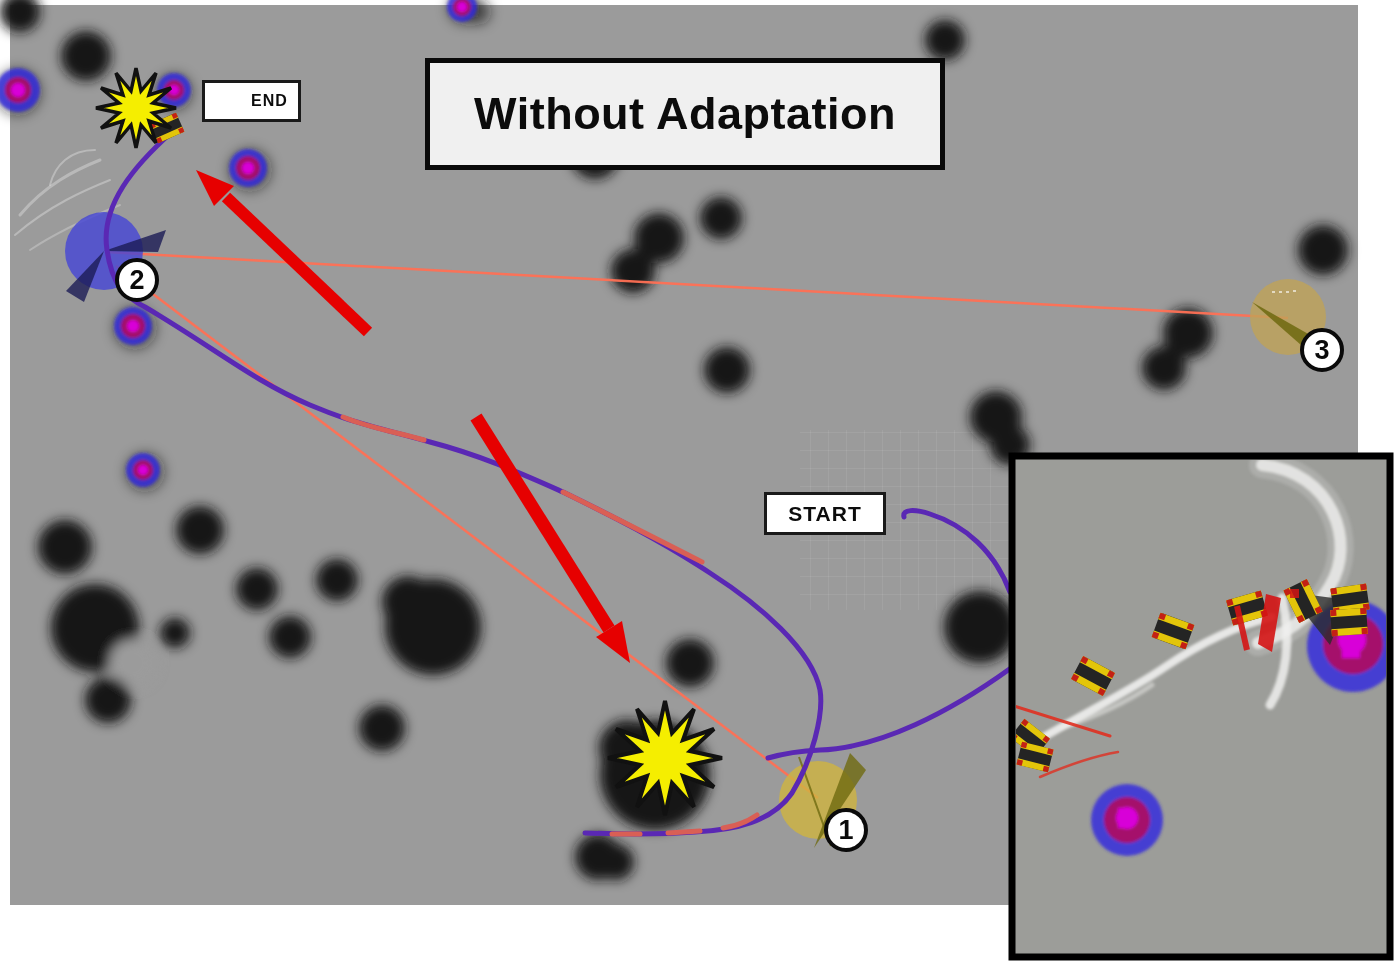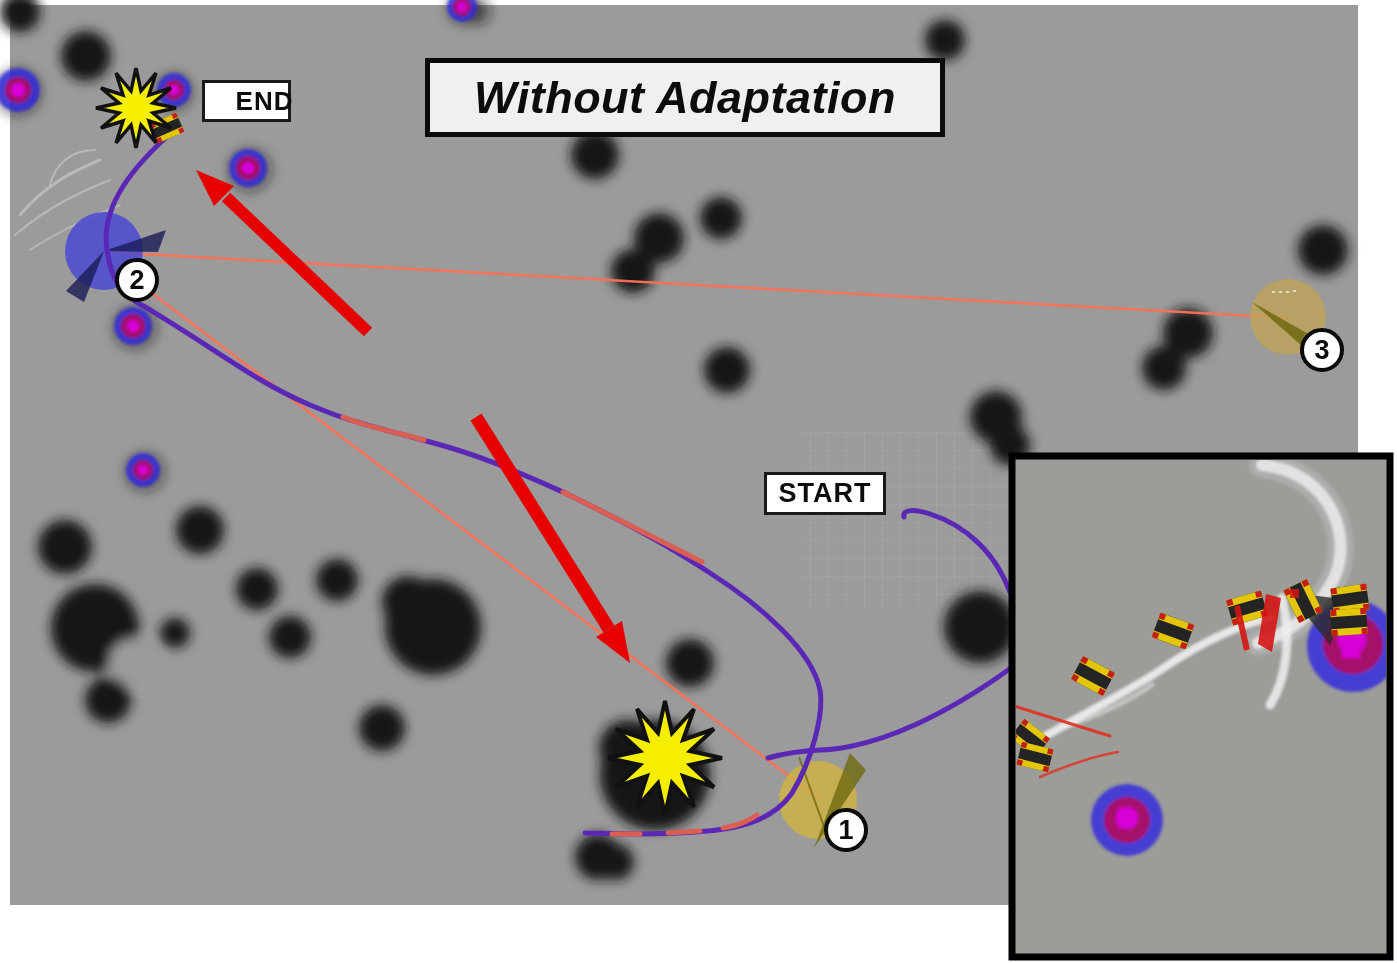--- a/index.html
+++ b/index.html
@@ -1,26 +1,26 @@
 <!DOCTYPE html>
 <html><head>
 <meta charset="utf-8">
 <style>
   html,body{margin:0;padding:0;background:#ffffff;}
   #canvas{position:relative;width:1397px;height:963px;background:#ffffff;overflow:hidden;
           font-family:"Liberation Sans",sans-serif;}
   #scene{position:absolute;left:0;top:0;}
   .box{position:absolute;display:flex;align-items:center;justify-content:center;
        box-sizing:border-box;font-weight:bold;color:#0c0c0c;}
-  .title-box{left:425px;top:58px;width:520px;height:79px;background:#f0f0f0;
-             border:5px solid #0a0a0a;font-size:45px;letter-spacing:.5px;font-style:italic;}
-  .end-box{left:202px;top:80px;width:89px;height:42px;background:#ffffff;
-           border:3px solid #1a1a1a;font-size:26px;letter-spacing:1px;padding-left:36px;}
-  .start-box{left:764px;top:472px;width:122px;height:43px;background:#ffffff;
-             border:3px solid #1a1a1a;font-size:27px;letter-spacing:1px;}
+  .title-box{left:425px;top:58px;width:520px;height:112px;background:#f0f0f0;
+             border:5px solid #0a0a0a;font-size:45px;letter-spacing:.5px;}
+  .end-box{left:202px;top:80px;width:99px;height:42px;background:#ffffff;
+           border:3px solid #1a1a1a;font-size:16px;letter-spacing:1px;padding-left:36px;}
+  .start-box{left:764px;top:492px;width:122px;height:43px;background:#ffffff;
+             border:3px solid #1a1a1a;font-size:21px;letter-spacing:1px;}
   .collisions-box{left:333px;top:329px;width:307px;height:85px;background:#f4f4f4;
                   border:6px solid #e60000;color:#e60000;font-size:41px;}
   .badge{position:absolute;width:44px;height:44px;border-radius:50%;background:#ffffff;
          border:4px solid #0a0a0a;box-sizing:border-box;display:flex;align-items:center;
          justify-content:center;font-weight:bold;font-size:27px;color:#0a0a0a;}
 </style>
 </head>
 <body>
 
 <div id="canvas">

